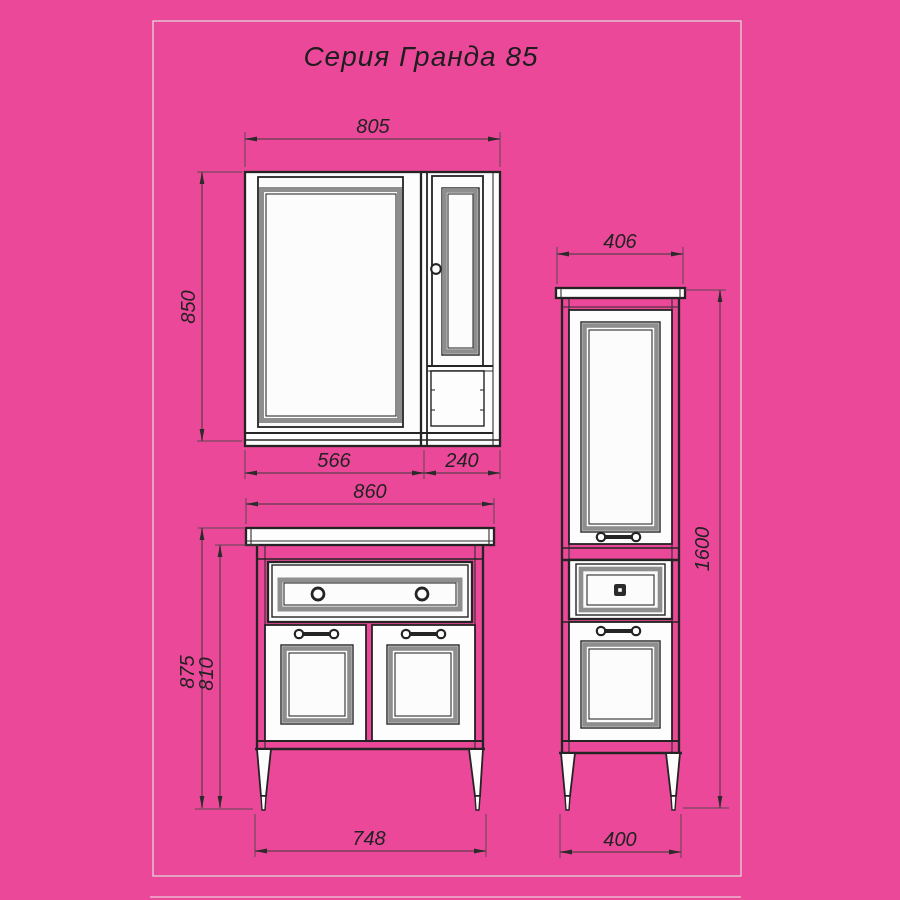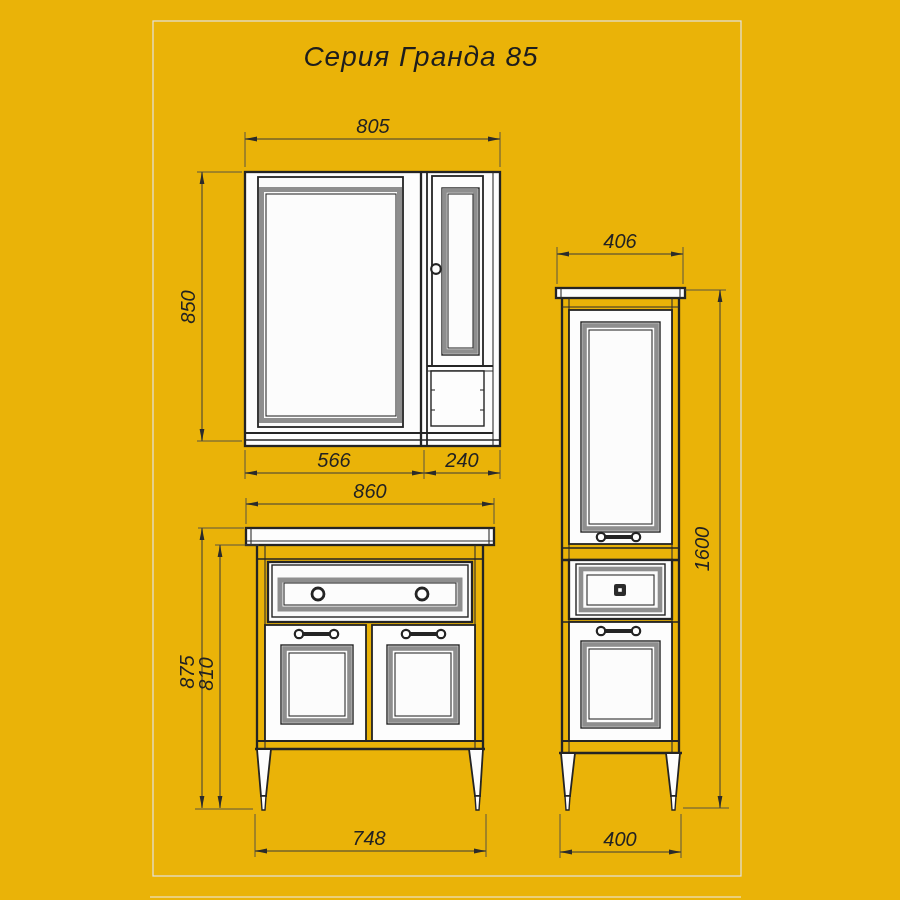--- a/index.html
+++ b/index.html
@@ -1,16 +1,16 @@
 <!DOCTYPE html>
 <html><head>
 <meta charset="utf-8">
 <style>
   html,body{margin:0;padding:0;background:#fff;}
-  .stage{position:relative;width:900px;height:900px;background:#eab308;font-family:"Liberation Sans",sans-serif;overflow:hidden;}
+  .stage{position:relative;width:900px;height:900px;background:#ec4899;font-family:"Liberation Sans",sans-serif;overflow:hidden;}
   svg{position:absolute;left:0;top:0;}
   
   .ln2{stroke:#242424;stroke-width:2.3;fill:none;}
   .ln18{stroke:#242424;stroke-width:1.8;fill:none;}
   .ln{stroke:#242424;stroke-width:1.4;fill:none;}
   .lnt{stroke:#2e2e2e;stroke-width:1.1;fill:none;}
   .bev{stroke:#8e8e8e;fill:none;}
   .fillw{fill:#fdfdfd;}
   .fillp{fill:#fbfbfb;}
   .dim{stroke:#3a3a3a;stroke-width:1;fill:none;marker-start:url(#arw);marker-end:url(#arw);}

